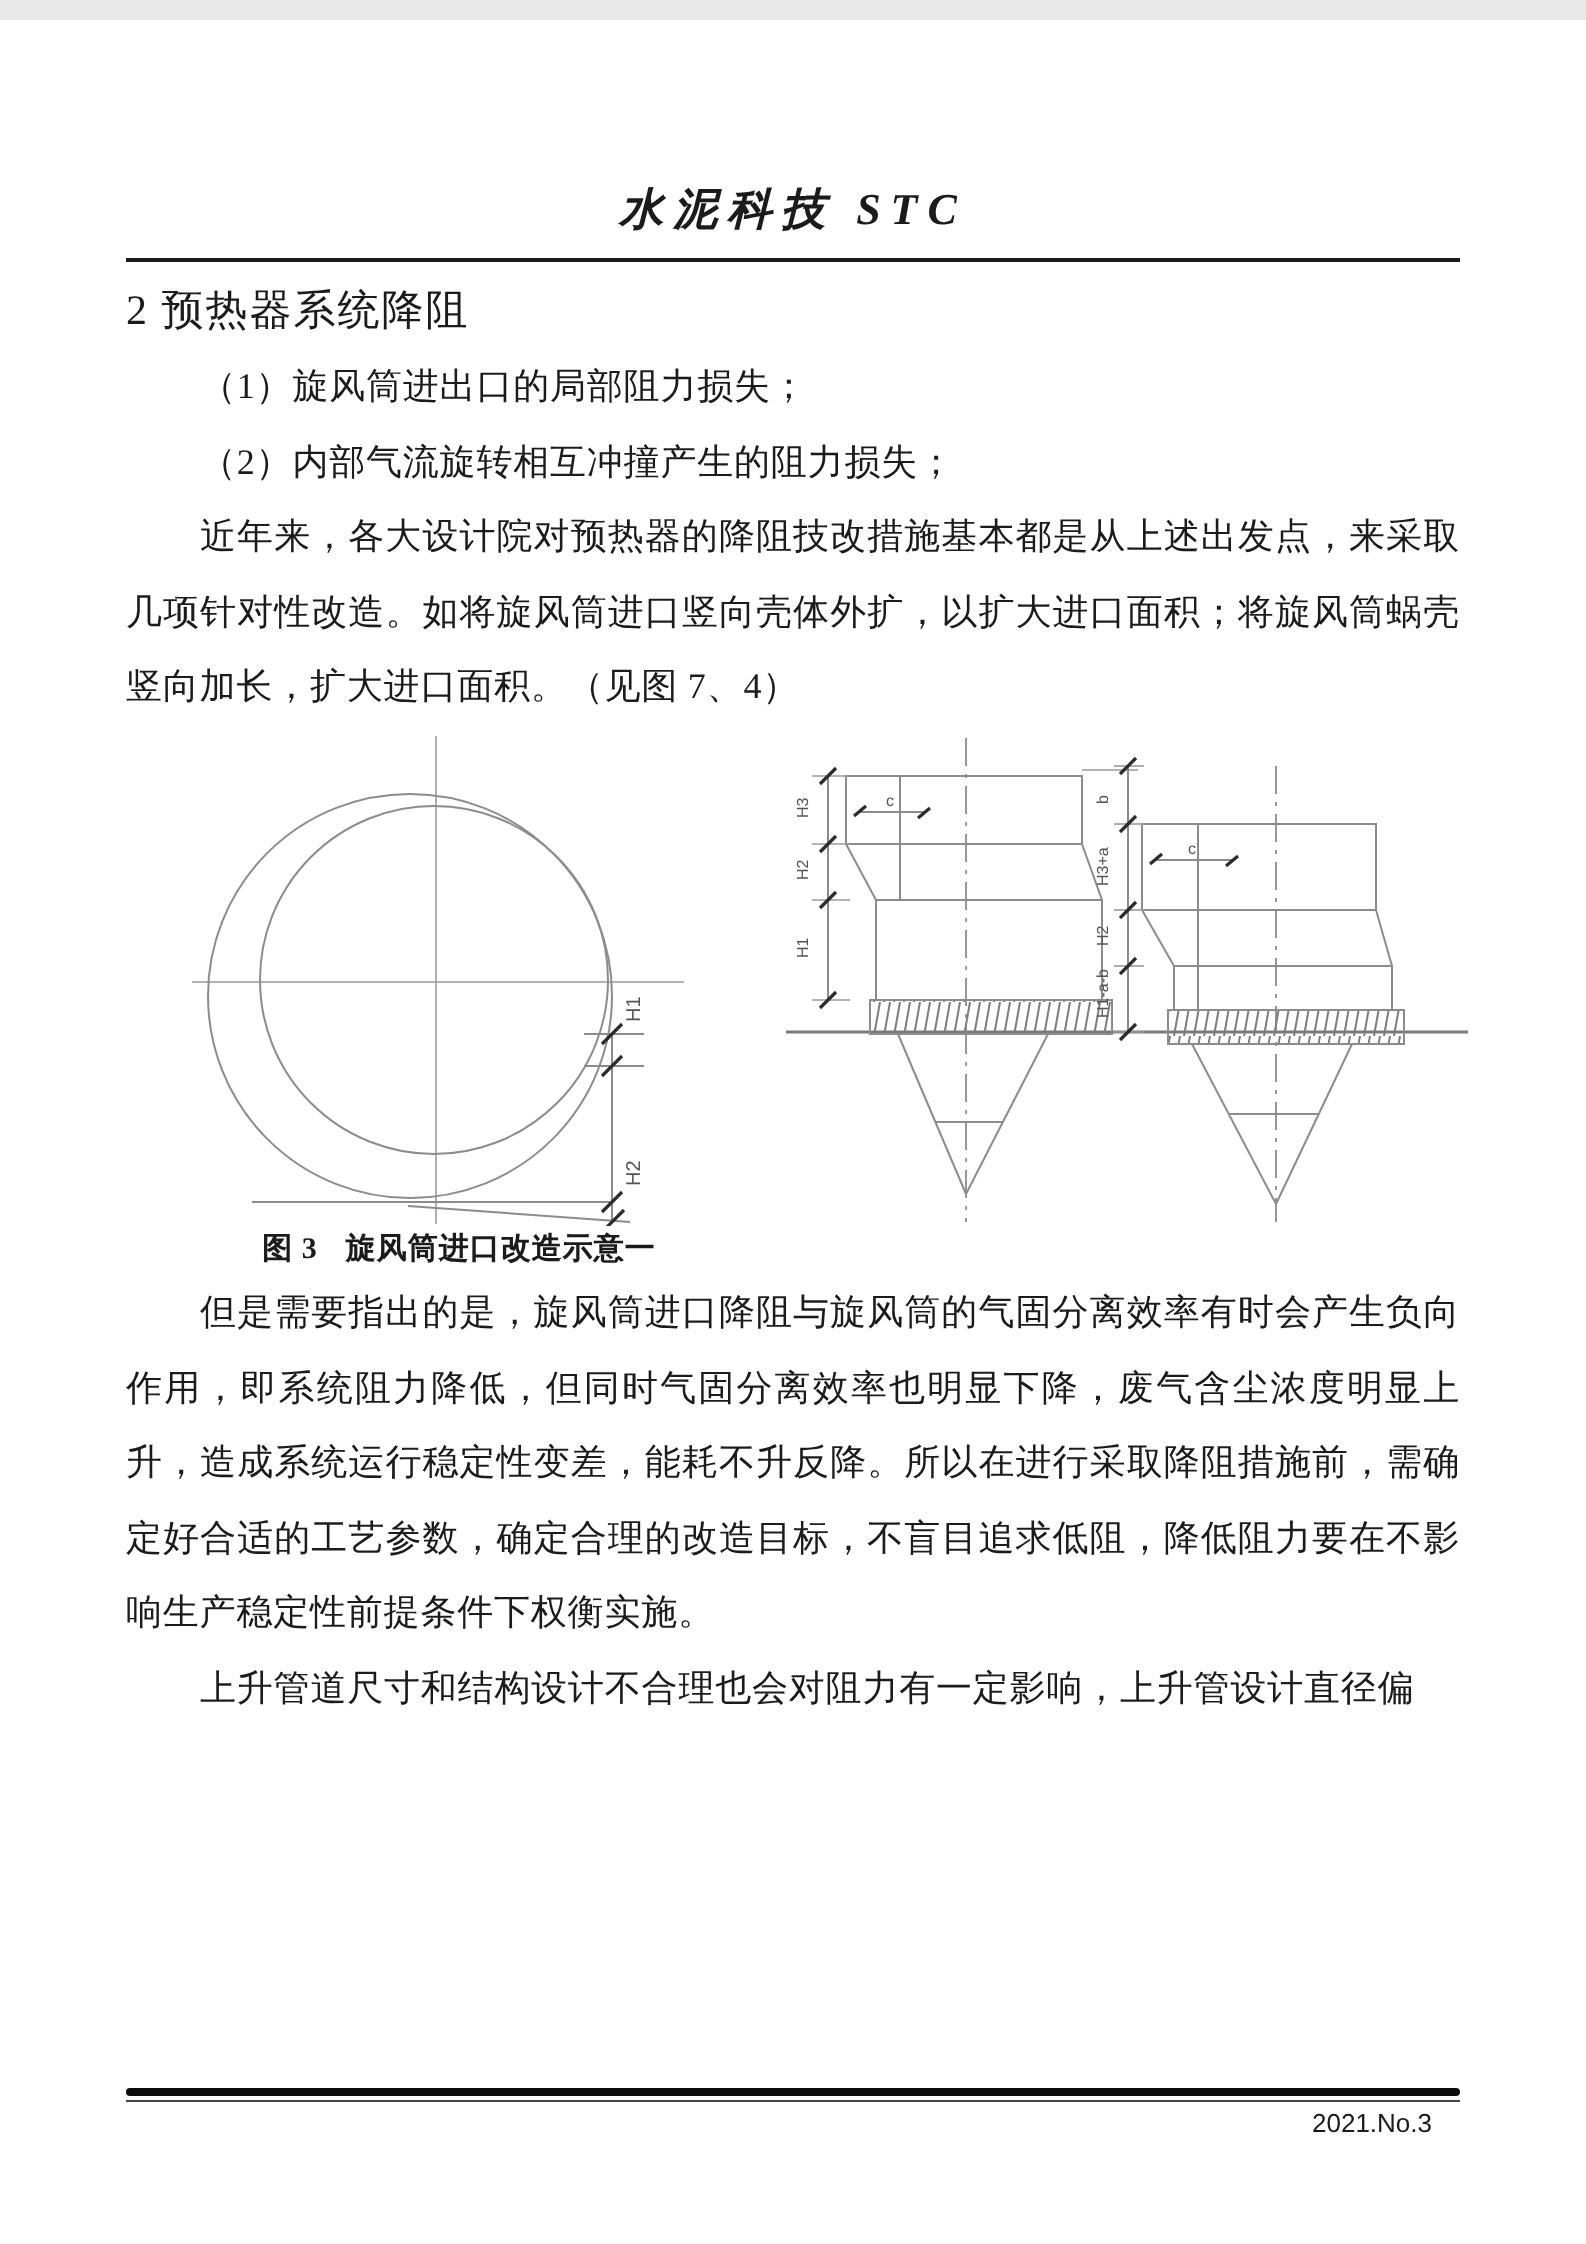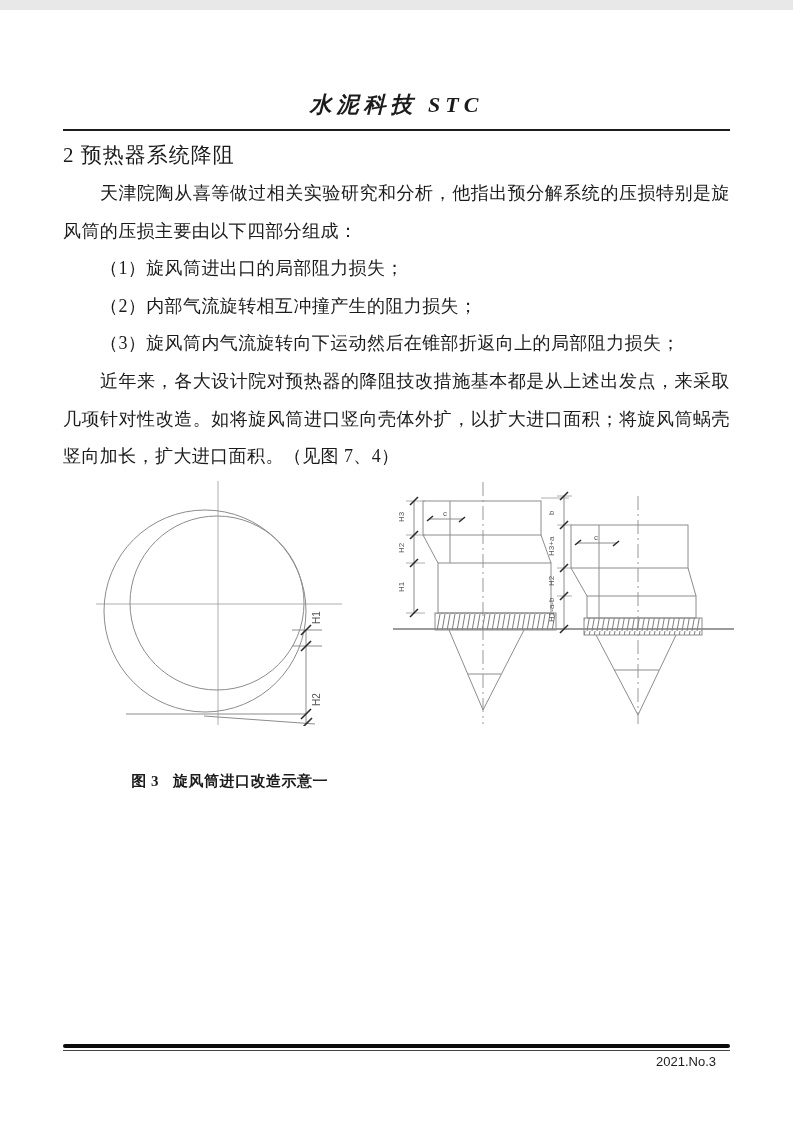--- a/index.html
+++ b/index.html
@@ -46,21 +46,21 @@
   .body-text{margin-top:7px;}
   .figures{
     display:flex;
     margin-top:2px;
   }
   .figure{
     display:flex;
     flex-direction:column;
     align-items:center;
   }
-  .figure.fig3{width:333px;gap:44px;}
+  .figure.fig3{width:333px;}
   .figure.fig4{width:334px;}
   .figure svg{display:block;}
   .fig-caption{
     font-size:15px;
     font-weight:700;
     margin-top:2px;
     letter-spacing:0.5px;
     white-space:nowrap;
   }
   .fig-caption .cap-label{margin-right:14px;}
@@ -93,24 +93,22 @@
 <body>
 
 <div class="page">
 
   <div class="journal-title">水泥科技 STC</div>
   <hr class="header-rule">
 
   <h1 class="section-heading">2 预热器系统降阻</h1>
 
   <div class="body-text">
-    <p>天津院陶从喜等做过相关实验研究和分析，他指出预分解系统的压损特别是旋风筒的压损主要由以下四部分组成：</p>
     <p>（1）旋风筒进出口的局部阻力损失；</p>
     <p>（2）内部气流旋转相互冲撞产生的阻力损失；</p>
-    <p>（3）旋风筒内气流旋转向下运动然后在锥部折返向上的局部阻力损失；</p>
     <p>近年来，各大设计院对预热器的降阻技改措施基本都是从上述出发点，来采取几项针对性改造。如将旋风筒进口竖向壳体外扩，以扩大进口面积；将旋风筒蜗壳竖向加长，扩大进口面积。（见图 7、4）</p>
   </div>
 
   <div class="figures">
 
     <div class="figure fig3">
       <svg width="327" height="248" viewBox="0 0 327 248">
 
         <line class="drawing-thin" x1="152" y1="3" x2="152" y2="247"></line>
         <line class="drawing-thin" x1="30" y1="126" x2="276" y2="126"></line>
@@ -205,20 +203,24 @@
         <text class="dim-text-sm" x="163" y="144" transform="rotate(-90 163 144)">H1-a-b</text>
 
         <line class="drawing-line" x1="186" y1="65" x2="226" y2="65"></line>
         <line class="dim-slash" x1="184" y1="67" x2="190" y2="62"></line>
         <line class="dim-slash" x1="222" y1="68" x2="228" y2="63"></line>
         <text class="dim-text-sm" x="203" y="62">c</text>
       </svg>
     </div>
   </div>
 
+  <div class="body-text" style="margin-top:4px;">
+    <p>但是需要指出的是，旋风筒进口降阻与旋风筒的气固分离效率有时会产生负向作用，即系统阻力降低，但同时气固分离效率也明显下降，废气含尘浓度明显上升，造成系统运行稳定性变差，能耗不升反降。所以在进行采取降阻措施前，需确定好合适的工艺参数，确定合理的改造目标，不盲目追求低阻，降低阻力要在不影响生产稳定性前提条件下权衡实施。</p>
+    <p>上升管道尺寸和结构设计不合理也会对阻力有一定影响，上升管设计直径偏</p>
+  </div>
 
   <div class="page-footer">
     <div class="footer-rule-thick"></div>
     <div class="footer-rule-thin"></div>
     <div class="footer-row">
       <span class="issue-number">2021.No.3</span>
     </div>
   </div>
 
 </div>

